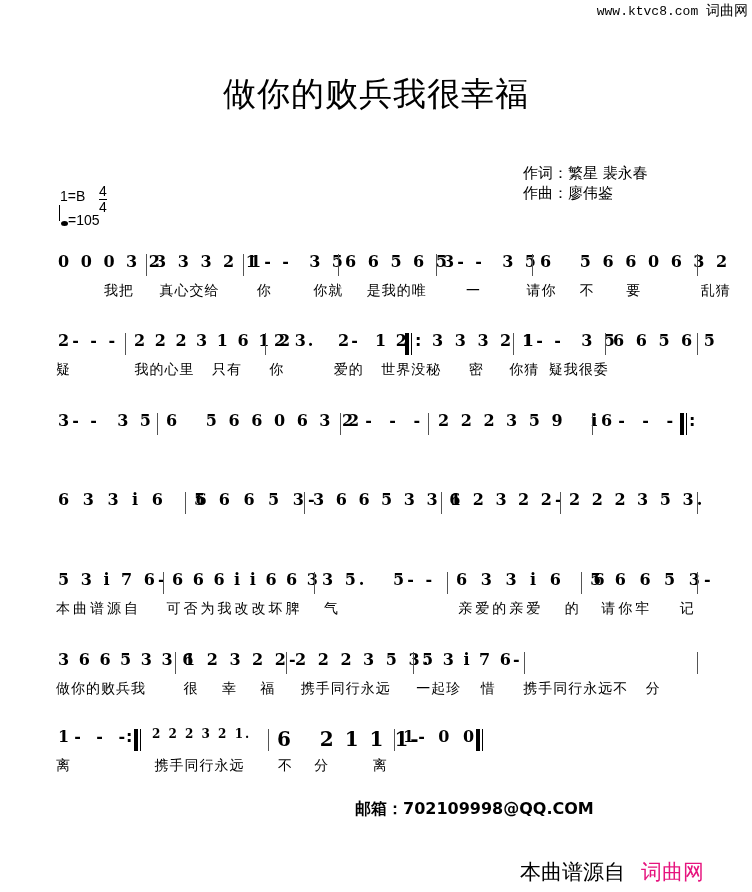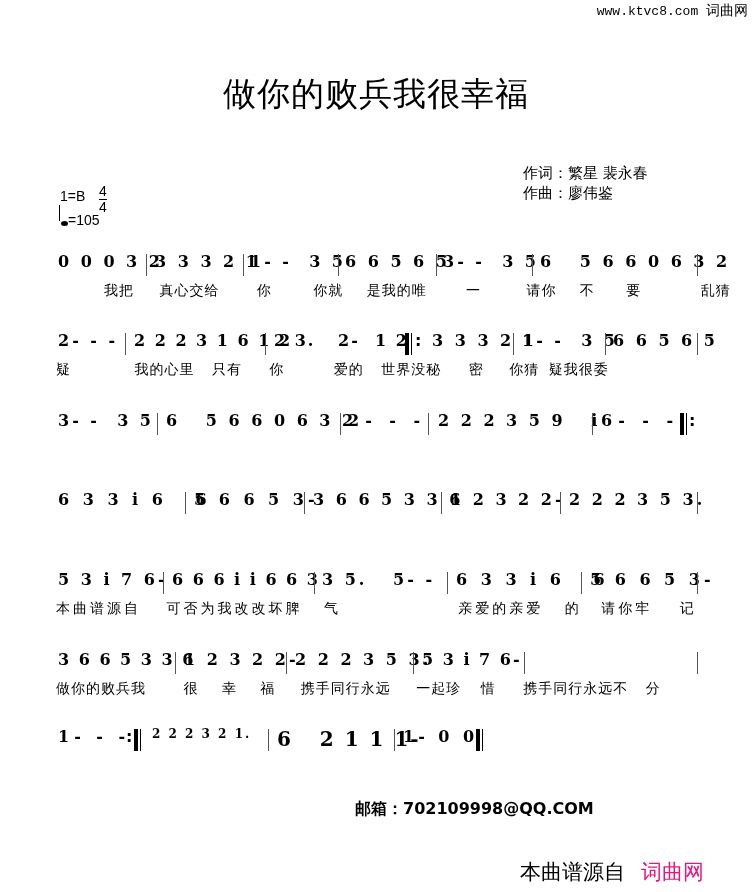--- a/index.html
+++ b/index.html
@@ -178,20 +178,27 @@
 <div class="sys" style="top:727px;">
   <span class="m" style="position:absolute;left:58px;font-family:'DejaVu Serif',serif;font-weight:bold;font-size:16px;letter-spacing:5px;">1- - -</span>
   <span style="position:absolute;left:126px;top:0;font-weight:bold;font-size:16px;">:</span>
   <div class="dbl" style="left:134px"></div>
   <span class="m" style="position:absolute;left:152px;font-family:'DejaVu Serif',serif;font-weight:bold;font-size:12px;letter-spacing:2px;">2 2 2 3 2 1.</span>
   <div class="bar" style="left:268px"></div>
   <span class="m" style="position:absolute;left:277px;font-family:'DejaVu Serif',serif;font-weight:bold;font-size:20px;letter-spacing:2px;white-space:pre;">6   2 1 1 1-</span>
   <div class="bar" style="left:394px"></div>
   <span class="m" style="position:absolute;left:403px;font-family:'DejaVu Serif',serif;font-weight:bold;font-size:16px;letter-spacing:4px;">1- 0 0</span>
   <div class="dbl" style="left:476px"></div>
+  <div class="lyr" style="left:56px;letter-spacing:1px;">
+    <span>离</span>
+    <span style="margin-left:78px">携手同行永远</span>
+    <span style="margin-left:28px">不</span>
+    <span style="margin-left:16px">分</span>
+    <span style="margin-left:38px">离</span>
+  </div>
 </div>
 
 <div class="abs contact">
   <div>邮箱：702109998@QQ.COM</div>
 </div>
 
 <div class="abs source">
   <span>本曲谱源自</span><span class="brand">词曲网</span>
 </div>
 

